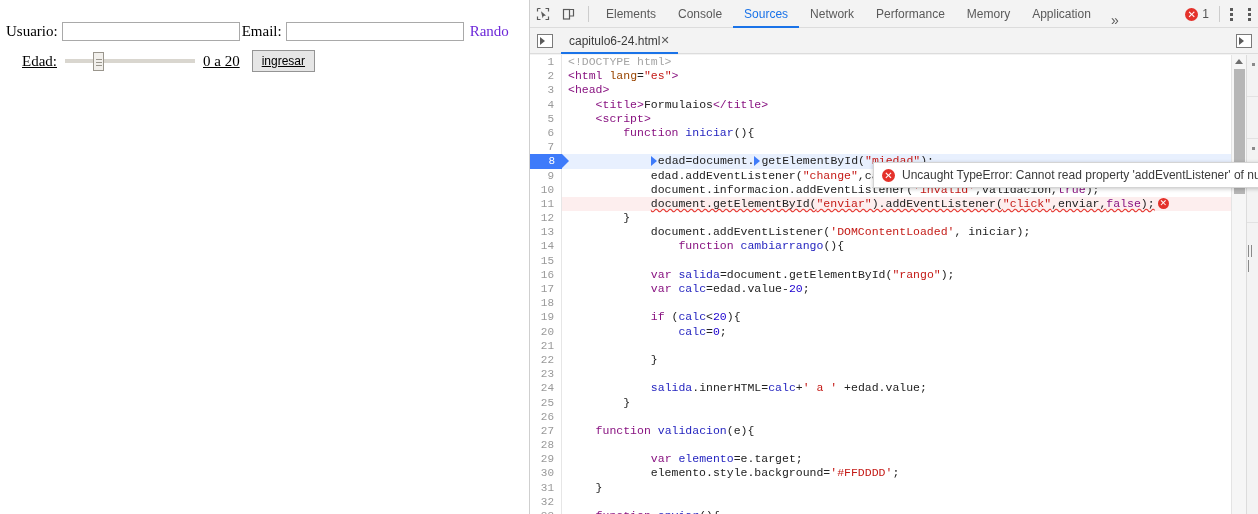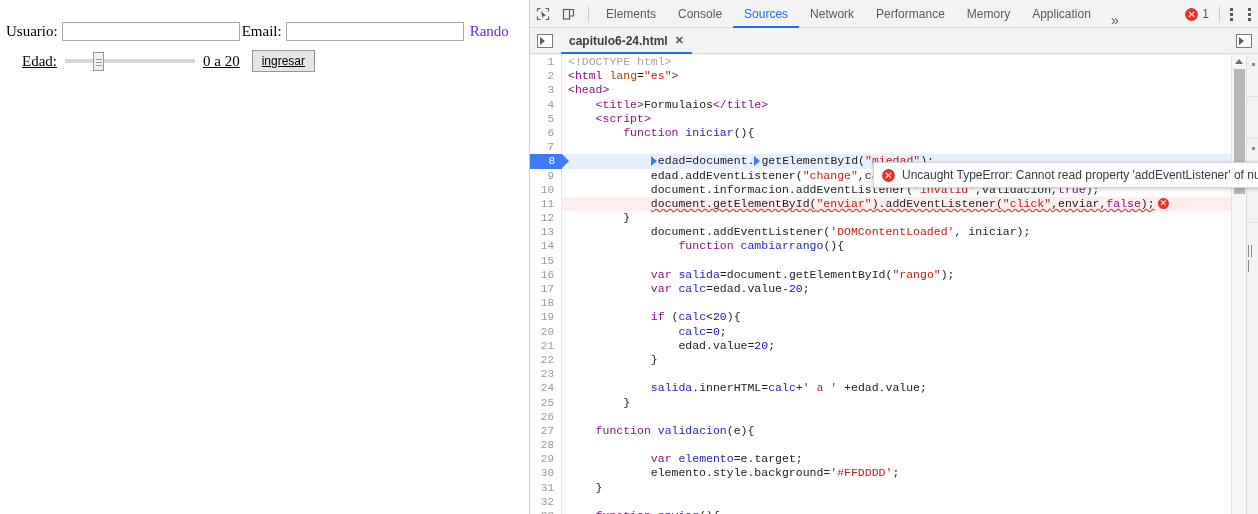--- a/index.html
+++ b/index.html
@@ -127,26 +127,25 @@
     display: flex; align-items: center; justify-content: flex-start;
     background: #fff;
     cursor: default;
   }
   .panel-btn b { display:block; width: 0; height: 0; border-left: 5px solid #5a5a5a;
                  border-top: 4px solid transparent; border-bottom: 4px solid transparent;
                  margin-left: 2px; }
   .panel-btn.right { margin: 0 6px 0 0; }
   .panel-btn.right b { border-left: 5px solid #5a5a5a; }
   .file-tab {
-    height: 26px; display: flex; align-items: center; gap: 7px;
+    height: 26px; display: flex; align-items: center; 
     padding: 0 8px; font-size: 12px; color: #3b3b3b;
     box-shadow: inset 0 -2px 0 #1a73e8;
     background: #f3f3f3;
     cursor: default;
-    font-weight: bold;
   }
   .file-close { font-size: 11px; color: #5a5a5a; cursor: default; }
   .filebar-right { position: absolute; right: 0; top: 0; height: 26px; display: flex; align-items: center; }
 
   
   .editor {
     position: absolute;
     top: 55px; left: 0; right: 0; bottom: 0;
     background: #fff;
     overflow: hidden;
@@ -371,21 +370,21 @@
           <div class="cline errline"><div class="gutter">11</div><div class="ctext"><span class="tk-plain">            </span><span class="tk-plain squiggle">document.getElementById(</span><span class="tk-str squiggle">"enviar"</span><span class="tk-plain squiggle">).addEventListener(</span><span class="tk-str squiggle">"click"</span><span class="tk-plain squiggle">,enviar,</span><span class="tk-kw squiggle">false</span><span class="tk-plain squiggle">);</span><span class="inline-err-dot">✕</span></div></div>
           <div class="cline"><div class="gutter">12</div><div class="ctext"><span class="tk-plain">        }</span></div></div>
           <div class="cline"><div class="gutter">13</div><div class="ctext"><span class="tk-plain">            document.addEventListener(</span><span class="tk-str">'DOMContentLoaded'</span><span class="tk-plain">, iniciar);</span></div></div>
           <div class="cline"><div class="gutter">14</div><div class="ctext"><span class="tk-plain">                </span><span class="tk-kw">function</span><span class="tk-plain"> </span><span class="tk-fn">cambiarrango</span><span class="tk-plain">(){</span></div></div>
           <div class="cline"><div class="gutter">15</div><div class="ctext"><span class="tk-plain"></span></div></div>
           <div class="cline"><div class="gutter">16</div><div class="ctext"><span class="tk-plain">            </span><span class="tk-kw">var</span><span class="tk-plain"> </span><span class="tk-var">salida</span><span class="tk-plain">=document.getElementById(</span><span class="tk-str">"rango"</span><span class="tk-plain">);</span></div></div>
           <div class="cline"><div class="gutter">17</div><div class="ctext"><span class="tk-plain">            </span><span class="tk-kw">var</span><span class="tk-plain"> </span><span class="tk-var">calc</span><span class="tk-plain">=edad.value-</span><span class="tk-num">20</span><span class="tk-plain">;</span></div></div>
           <div class="cline"><div class="gutter">18</div><div class="ctext"><span class="tk-plain"></span></div></div>
           <div class="cline"><div class="gutter">19</div><div class="ctext"><span class="tk-plain">            </span><span class="tk-kw">if</span><span class="tk-plain"> (</span><span class="tk-var">calc</span><span class="tk-plain">&lt;</span><span class="tk-num">20</span><span class="tk-plain">){</span></div></div>
           <div class="cline"><div class="gutter">20</div><div class="ctext"><span class="tk-plain">                </span><span class="tk-var">calc</span><span class="tk-plain">=</span><span class="tk-num">0</span><span class="tk-plain">;</span></div></div>
-          <div class="cline"><div class="gutter">21</div><div class="ctext"><span class="tk-plain">                edad.value=</span><span class="tk-num">20</span><span class="tk-plain">;</span></div></div>
+          <div class="cline"><div class="gutter">21</div></div>
           <div class="cline"><div class="gutter">22</div><div class="ctext"><span class="tk-plain">            }</span></div></div>
           <div class="cline"><div class="gutter">23</div><div class="ctext"><span class="tk-plain"></span></div></div>
           <div class="cline"><div class="gutter">24</div><div class="ctext"><span class="tk-plain">            </span><span class="tk-var">salida</span><span class="tk-plain">.innerHTML=</span><span class="tk-var">calc</span><span class="tk-plain">+</span><span class="tk-str">' a '</span><span class="tk-plain"> +edad.value;</span></div></div>
           <div class="cline"><div class="gutter">25</div><div class="ctext"><span class="tk-plain">        }</span></div></div>
           <div class="cline"><div class="gutter">26</div><div class="ctext"><span class="tk-plain"></span></div></div>
           <div class="cline"><div class="gutter">27</div><div class="ctext"><span class="tk-plain">    </span><span class="tk-kw">function</span><span class="tk-plain"> </span><span class="tk-fn">validacion</span><span class="tk-plain">(e){</span></div></div>
           <div class="cline"><div class="gutter">28</div><div class="ctext"><span class="tk-plain"></span></div></div>
           <div class="cline"><div class="gutter">29</div><div class="ctext"><span class="tk-plain">            </span><span class="tk-kw">var</span><span class="tk-plain"> </span><span class="tk-var">elemento</span><span class="tk-plain">=e.target;</span></div></div>
           <div class="cline"><div class="gutter">30</div><div class="ctext"><span class="tk-plain">            elemento.style.background=</span><span class="tk-str">'#FFDDDD'</span><span class="tk-plain">;</span></div></div>
           <div class="cline"><div class="gutter">31</div><div class="ctext"><span class="tk-plain">    }</span></div></div>

